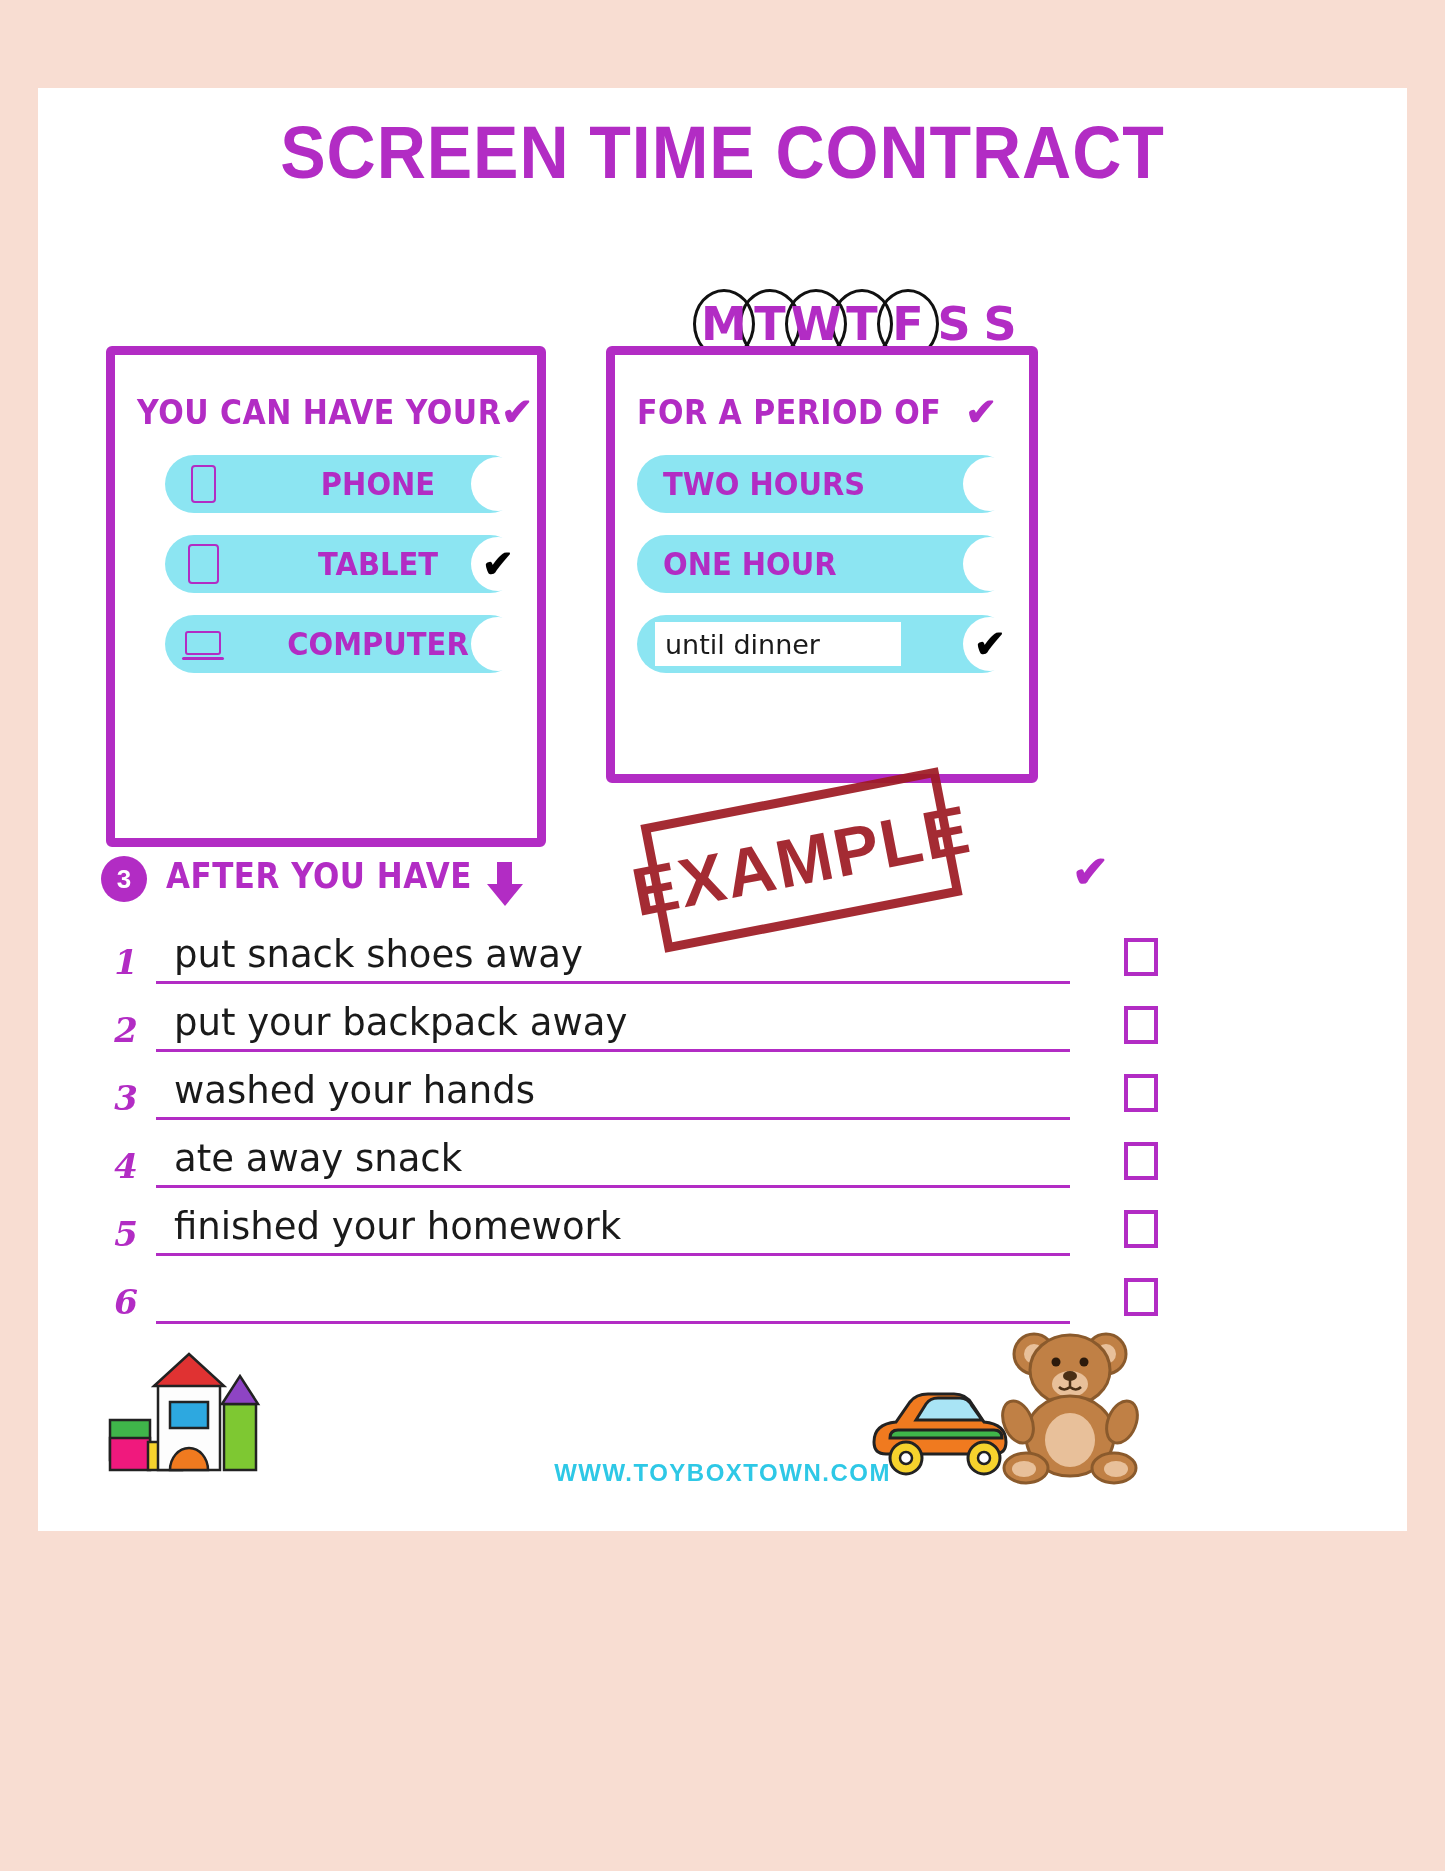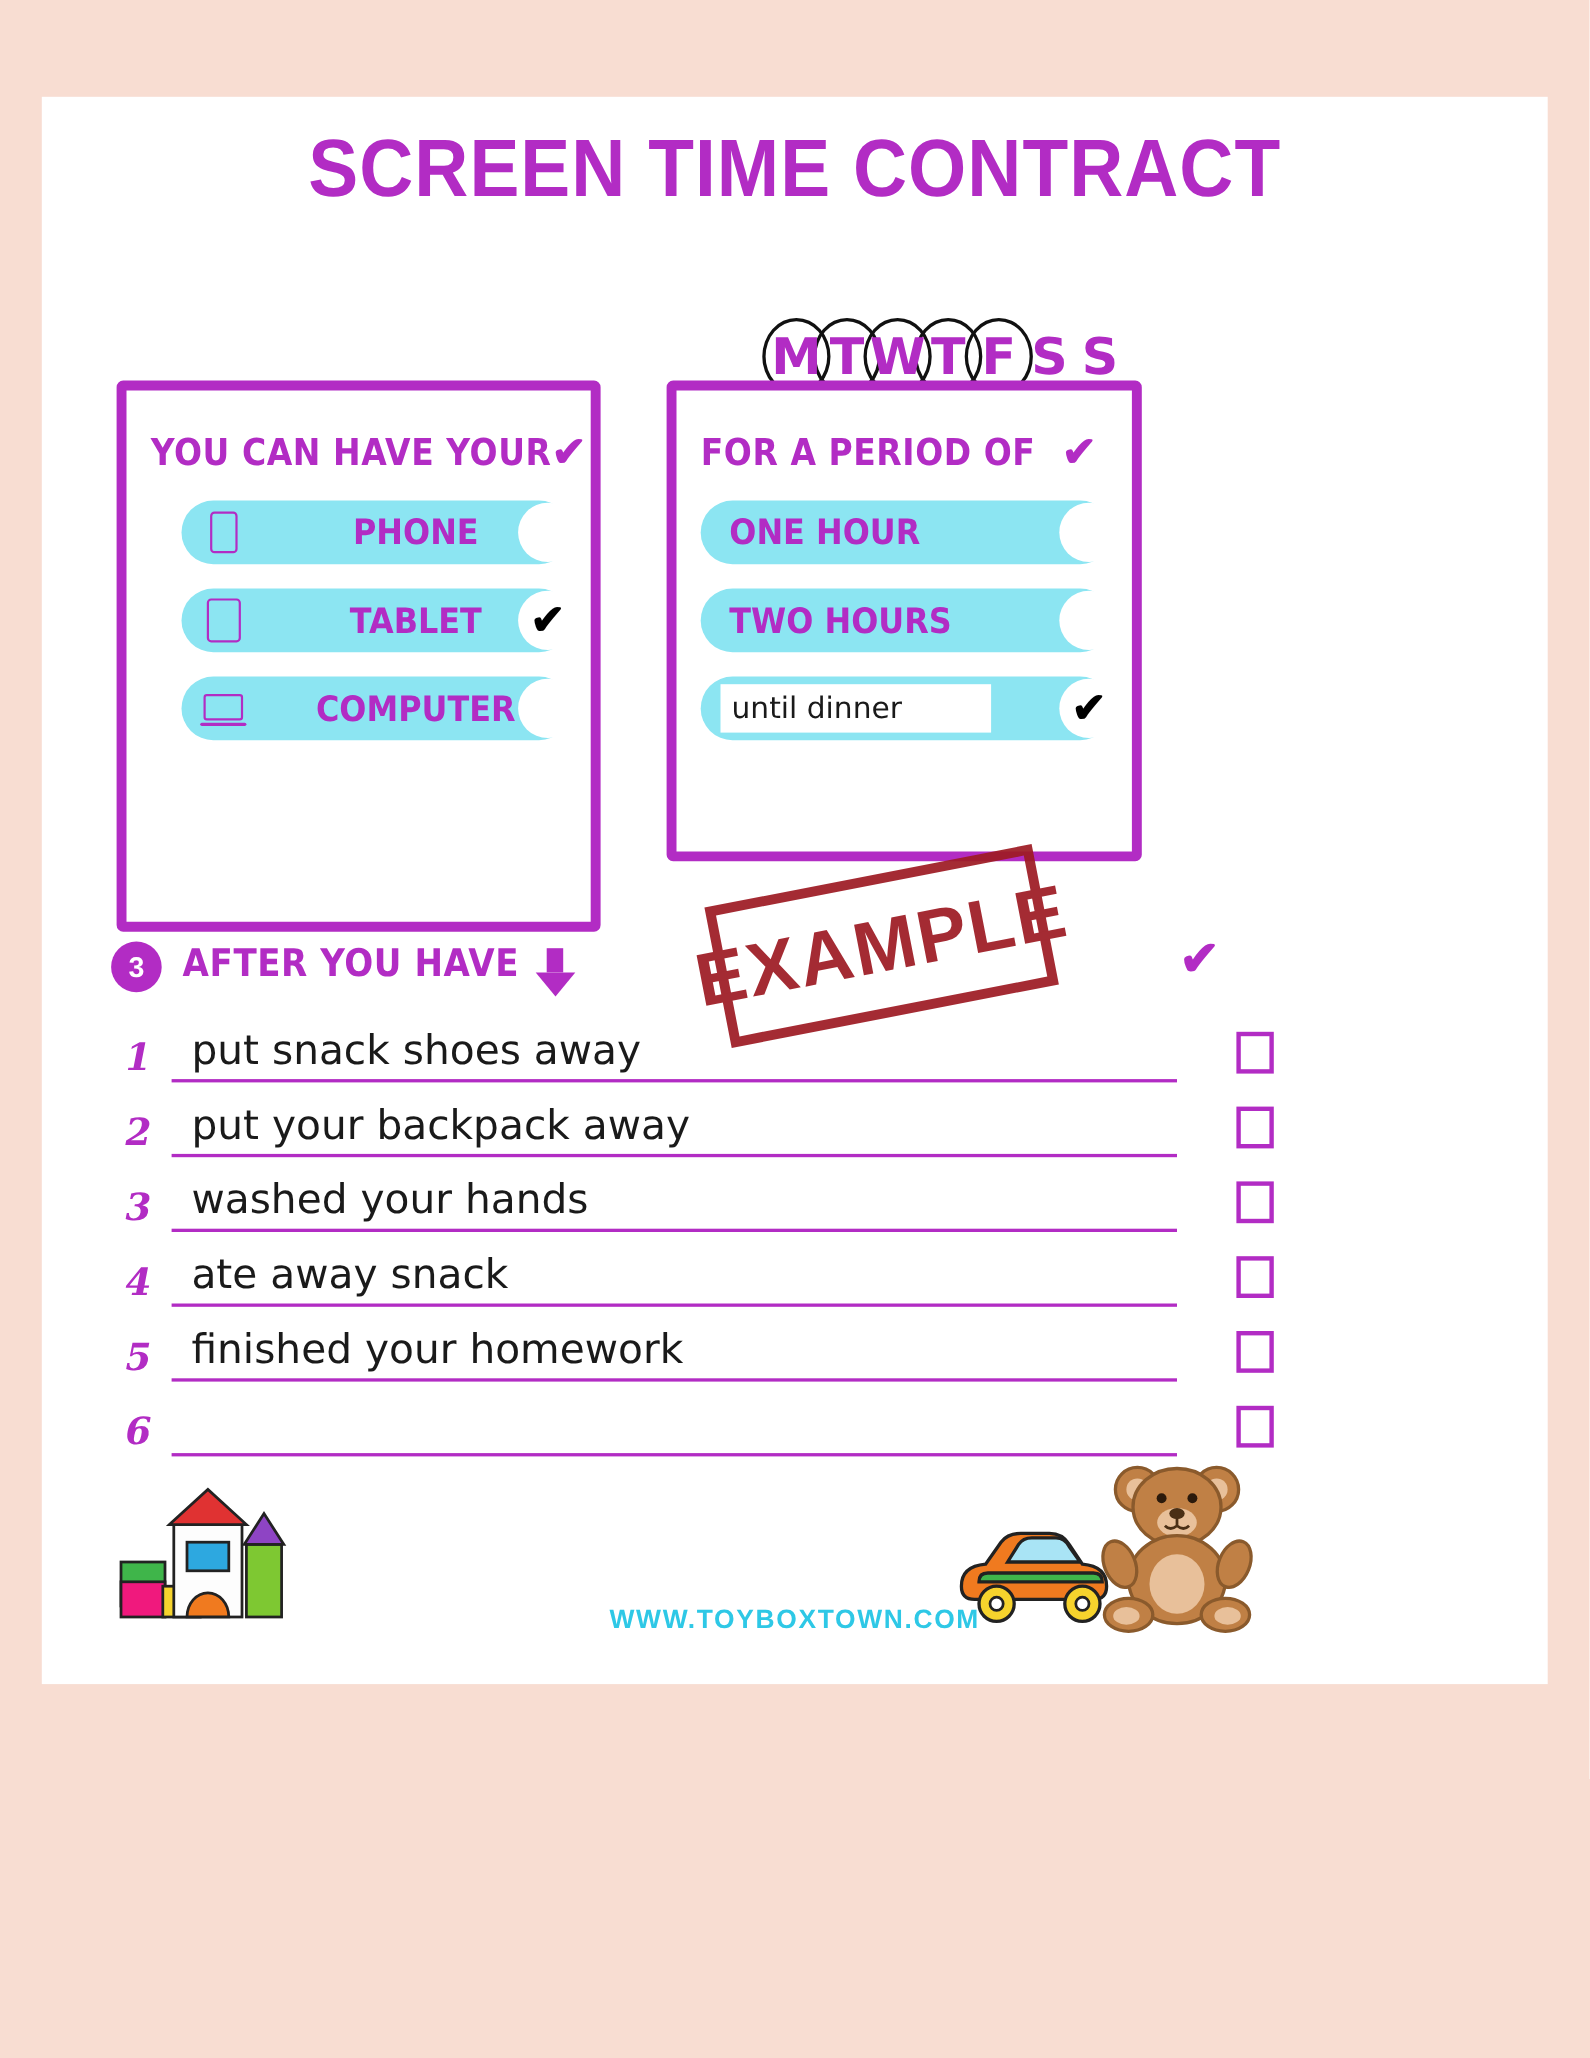--- a/index.html
+++ b/index.html
@@ -415,25 +415,25 @@
   </div>
 
   <div class="badge" id="badge2">2</div>
   <div class="box" id="box2">
     <div class="box-head">
       <div class="h-text">FOR A PERIOD OF</div>
       <div class="h-check">✔</div>
     </div>
     <div class="rows" id="s2-rows">
         <div class="pill">
-          <div class="p-label">ONE HOUR</div>
+          <div class="p-label">TWO HOURS</div>
           <div class="knob unchecked">✔</div>
         </div>
         <div class="pill">
-          <div class="p-label">TWO HOURS</div>
+          <div class="p-label">ONE HOUR</div>
           <div class="knob unchecked">✔</div>
         </div>
         <div class="pill">
           <input type="text" class="text-input" value="until dinner" style="">
           <div class="knob">✔</div>
         </div>
       </div>
   </div>
 
   <div class="stamp">EXAMPLE</div>

